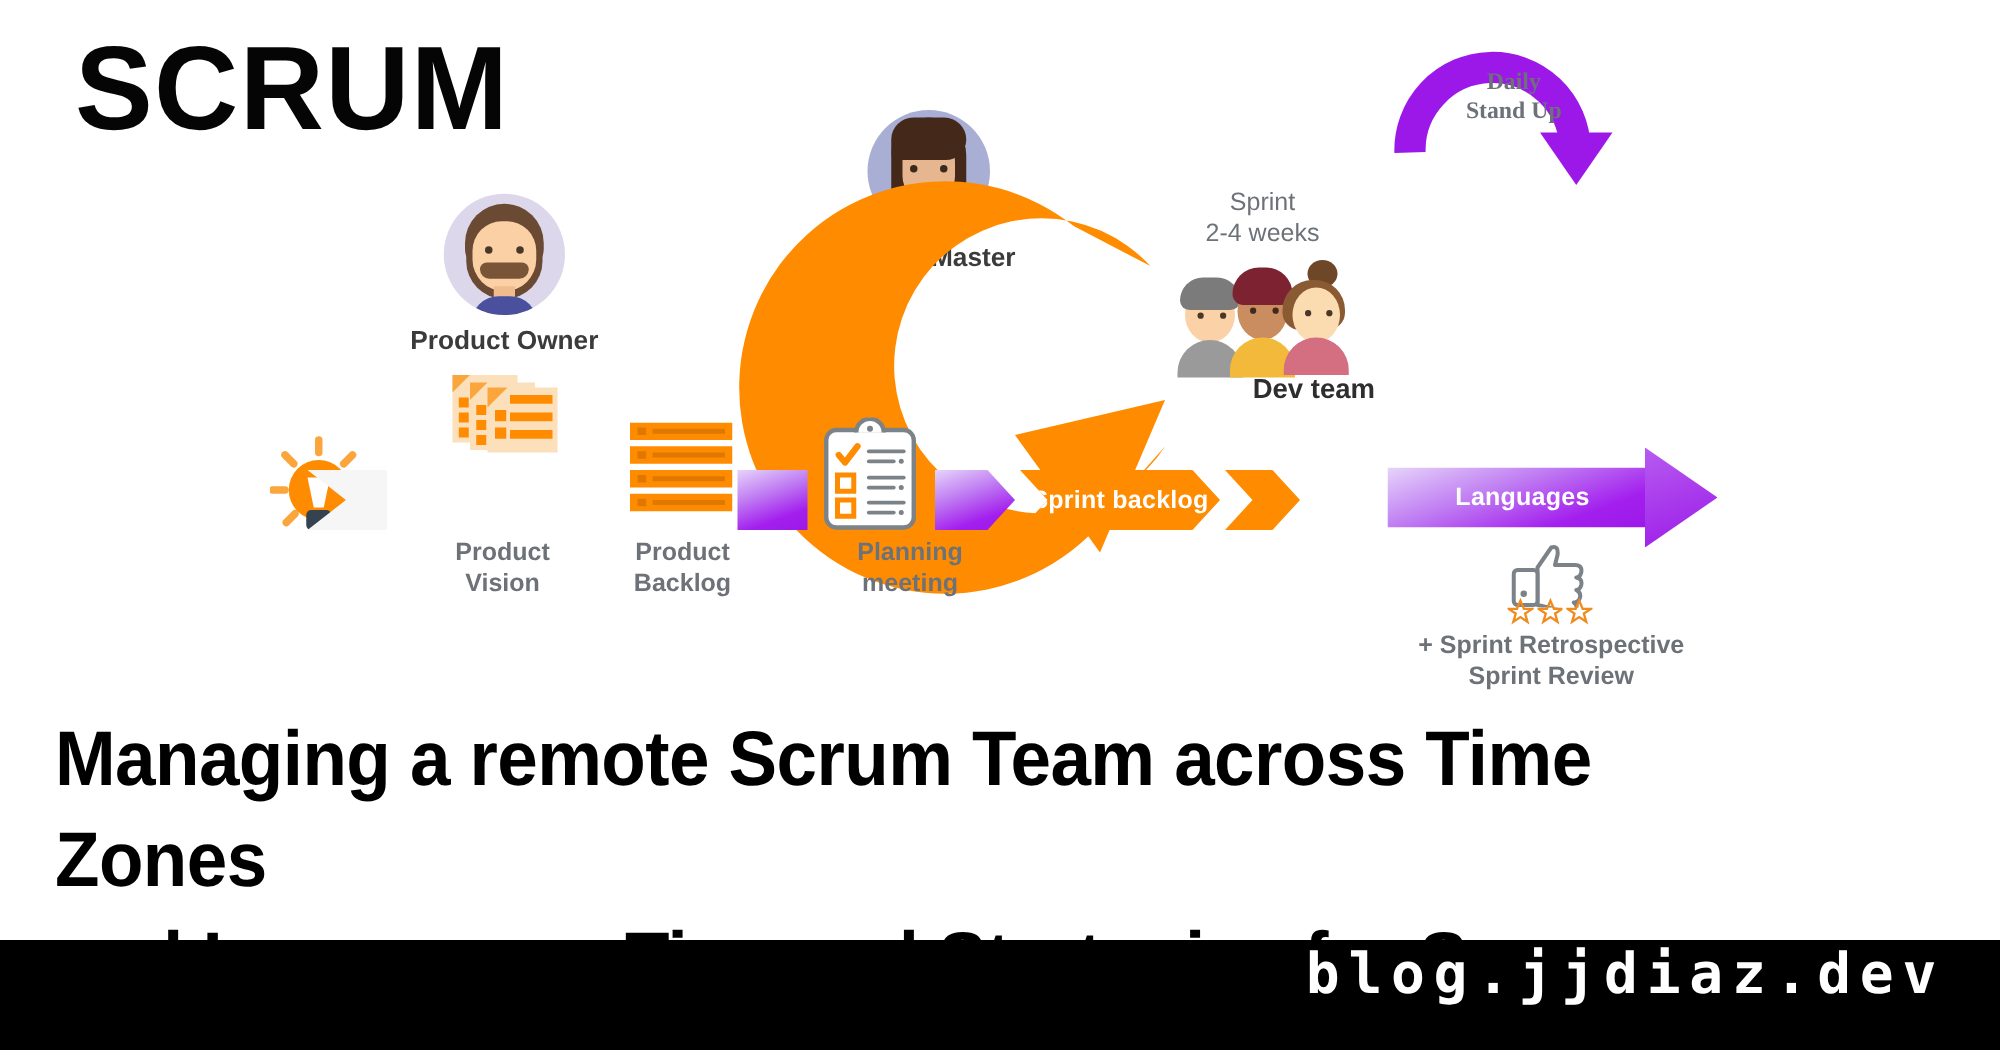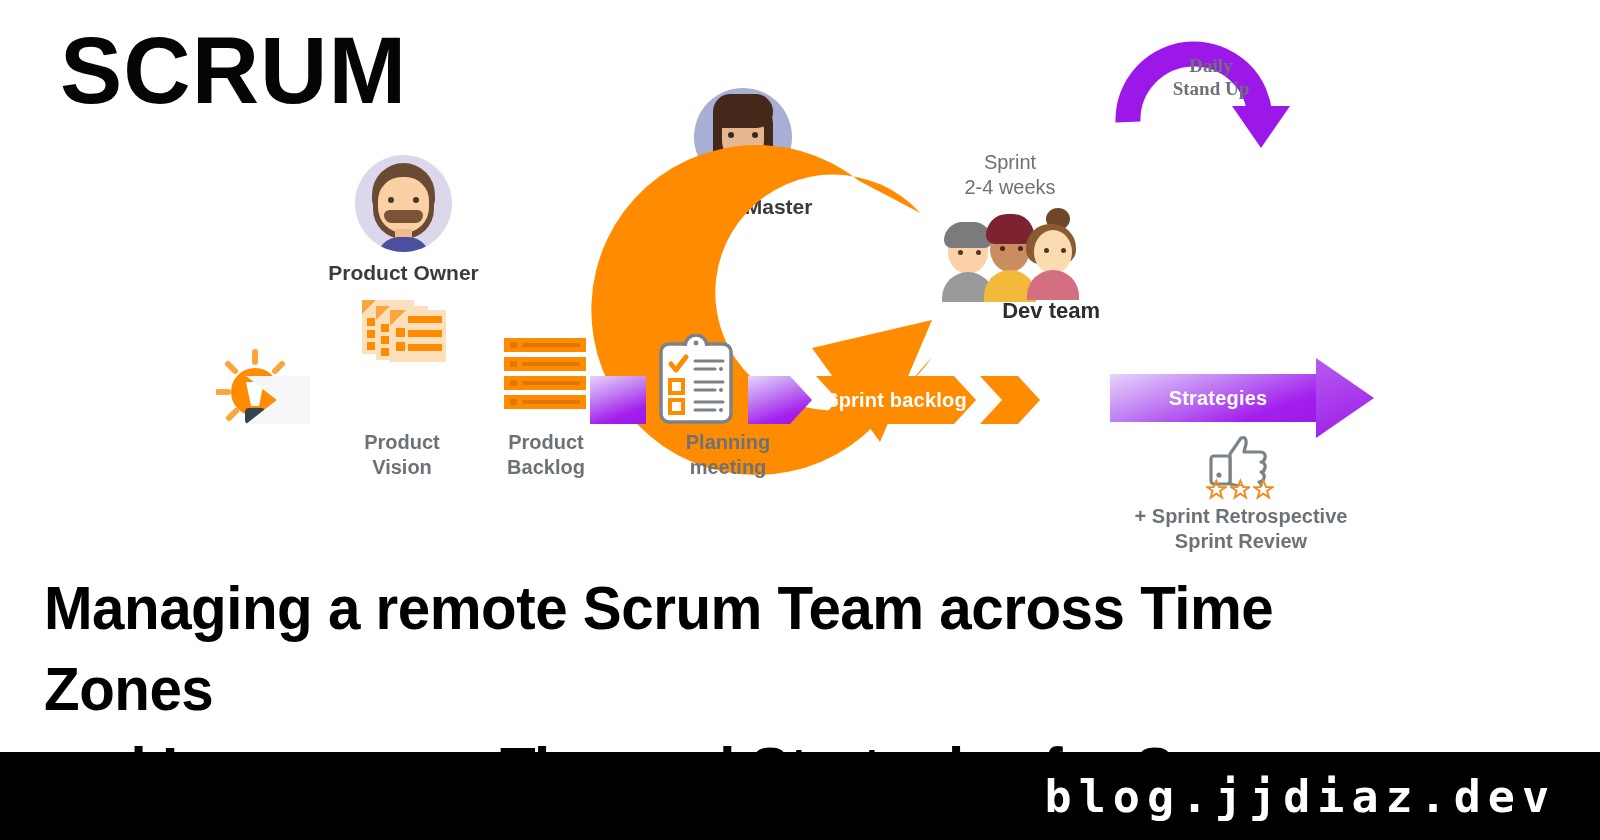--- a/index.html
+++ b/index.html
@@ -116,21 +116,21 @@
     font-family: "Liberation Sans Narrow","Liberation Sans", sans-serif;
     font-weight:bold; font-size:62px; line-height:1.3; color:#000;
     letter-spacing:-0.5px;
     transform: scaleX(0.94); transform-origin: left top;
   }
   #headline .l2 { display:block; }
 
   
   #footer {
     position:absolute; left:0; bottom:0; width:1600px; height:88px; background:#000;
-    display:flex; align-items:center; justify-content:flex-end;
+    display:flex; justify-content:flex-end;
   }
   #footer .domain {
     color:#fff; font-family:"DejaVu Sans Mono","Liberation Mono", monospace;
     font-weight:bold; font-size:45px; letter-spacing:7px; margin-right:44px;
   }
 </style>
 </head>
 <body>
 
 <div id="root">
@@ -331,21 +331,21 @@
 
   <div class="band purple-grad chev-right" style="left:748px; top:376px; width:64px;"></div>
 
   <div class="band chev-both" style="left:816px; top:376px; width:160px; background:#FF8C00;">
     <span class="txt">Sprint backlog</span>
   </div>
   <div class="band chev-both" style="left:980px; top:376px; width:60px; background:#FF8C00;"></div>
 
   <div class="band purple-grad" style="left:1110px; top:374px; width:216px;
        clip-path: polygon(0 0, 100% 0, 100% 100%, 0 100%);">
-    <span class="txt">Strategies</span>
+    <span class="txt">Languages</span>
   </div>
   <div style="position:absolute; left:1316px; top:358px; width:58px; height:80px;
               background: linear-gradient(160deg,#b75cf0 0%, #9b18e8 100%);
               clip-path: polygon(0 0, 0 100%, 100% 50%);"></div>
 
   <div style="position:absolute; left:1208px; top:434px; width:62px; height:52px;">
     <svg viewBox="0 0 62 52" style="width:100%;height:100%">
       <path d="M 22 50 L 22 20 L 33 4 q 6 -2 5 6 l -2 8 l 16 0 q 6 0 5 6 q -1 4 -4 4
                q 5 1 4 6 q -1 4 -4 4 q 4 2 3 6 q -1 4 -5 4 q 3 2 2 5 q -1 3 -5 3 Z" fill="#fff" stroke="#7b8288" stroke-width="3.2" stroke-linejoin="round"></path>
       <rect x="3" y="22" width="19" height="28" rx="3" fill="#fff" stroke="#7b8288" stroke-width="3.2"></rect>

